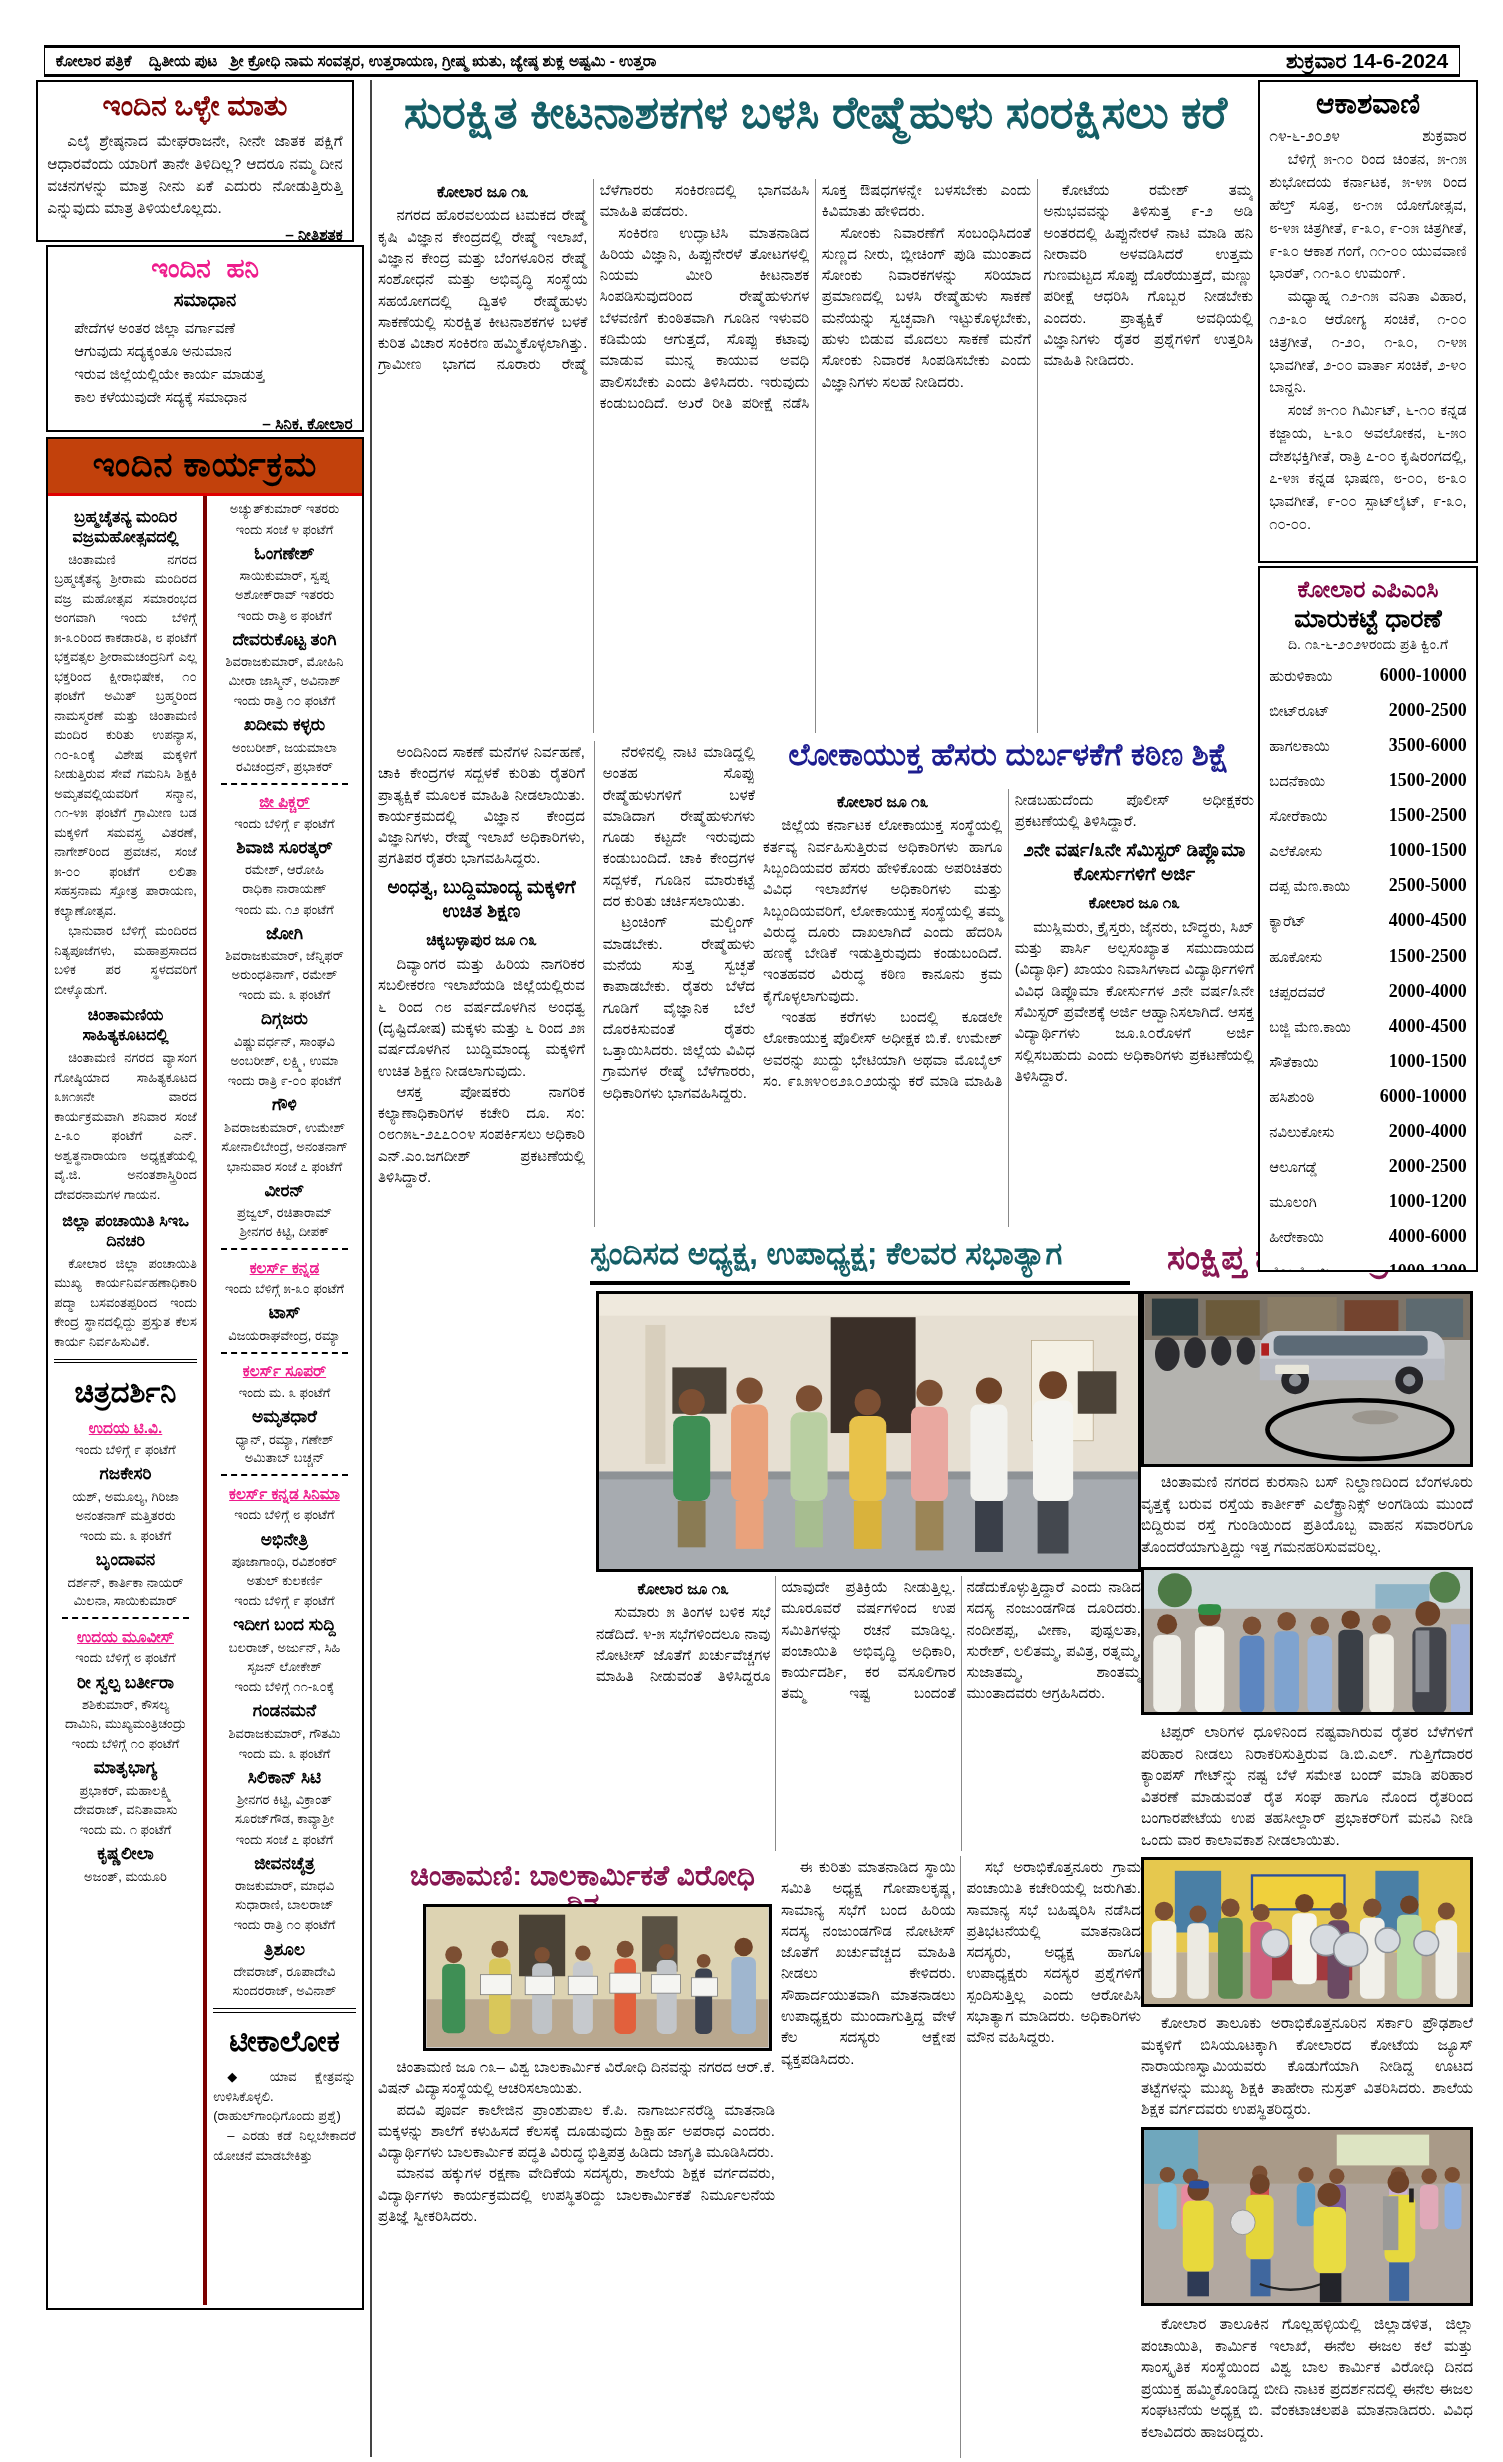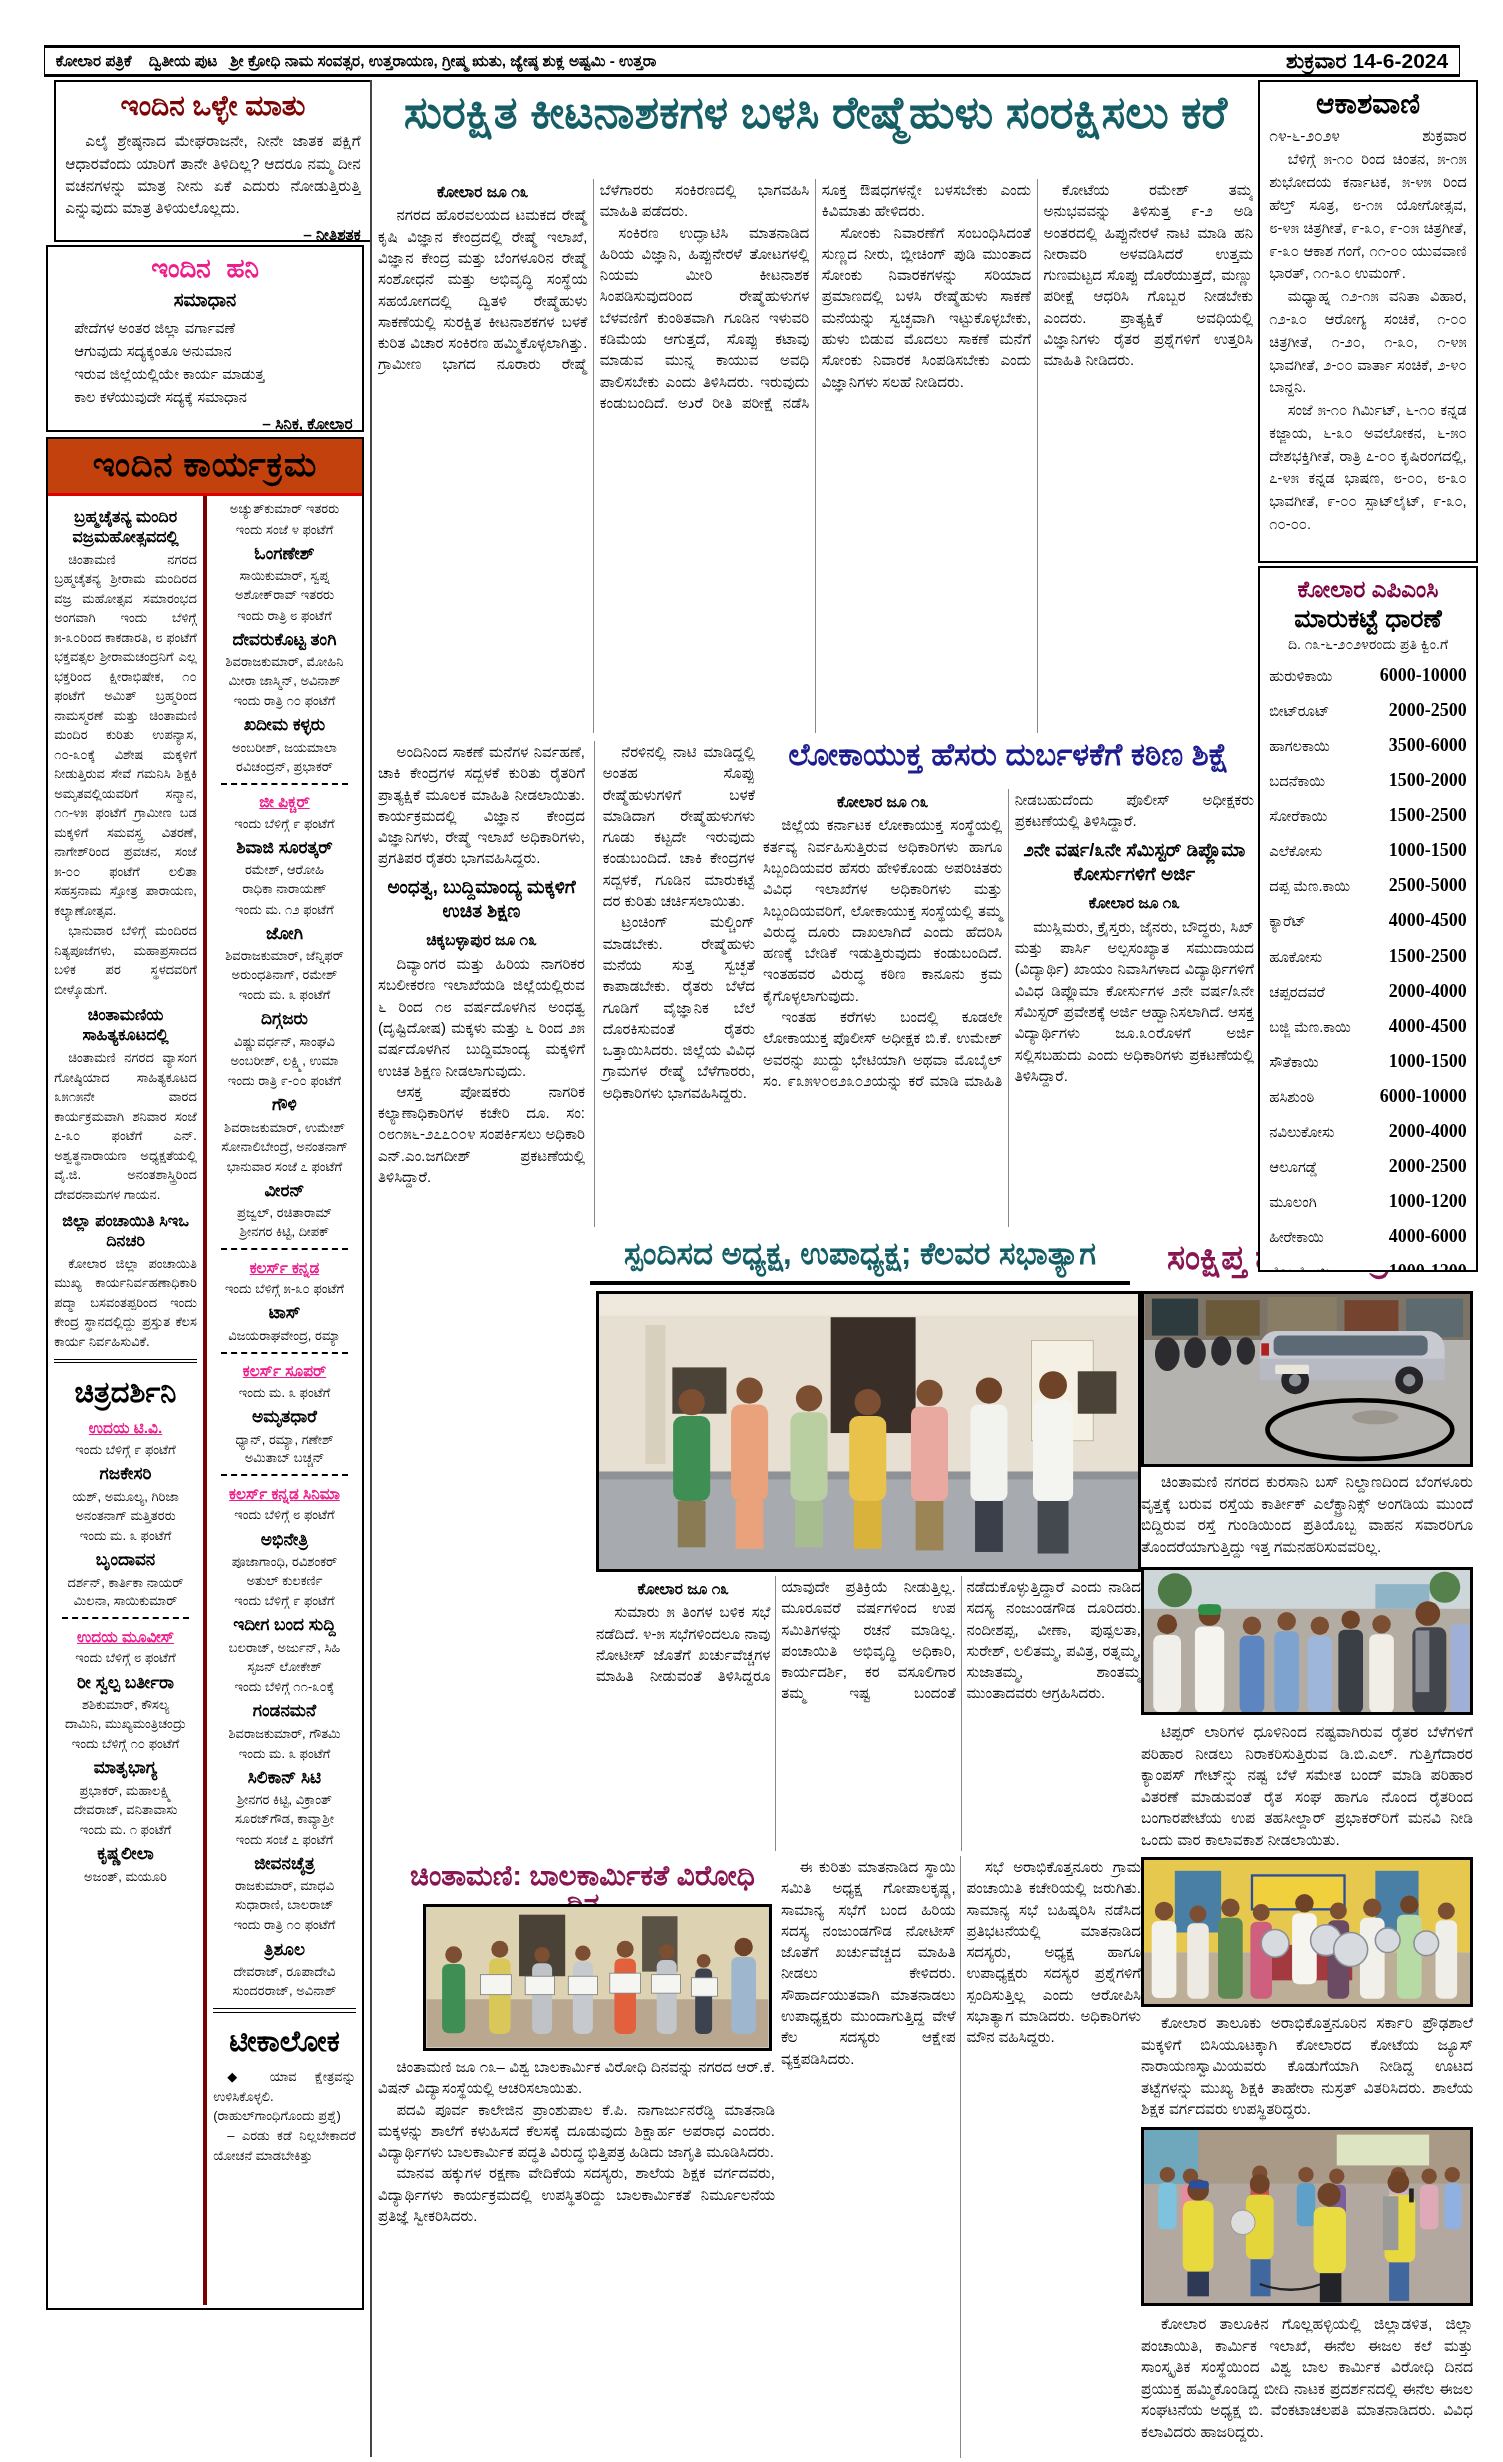--- a/index.html
+++ b/index.html
@@ -34,21 +34,21 @@
   .t-cast{text-align:center;font-size:13px;}
   .t-rule{border-top:2.3px dashed #000;margin:6.2px 7.7px;}
   .t-bigrule{border-top:1.5px solid #000;border-bottom:1.5px solid #000;height:2.3px;margin:7.7px 0;}
   .t-bighead{font-weight:bold;font-size:29px;text-align:center;margin:3.1px 0 4.6px 0;}
   .t-date{text-align:center;font-weight:bold;font-size:15.4px;margin:1.5px 0;}
   .t-p{font-size:15px;text-align:justify;text-indent:18.5px;line-height:1.42;margin:0;}
   .t-sub{font-weight:bold;font-size:18.5px;text-align:center;line-height:1.3;margin:6.2px 0;}
   
   .hl-main{color:#155e66;font-size:45px;font-weight:bold;text-align:center;line-height:1.0;}
   .hl-navy{color:#1d1d8f;font-size:31px;font-weight:bold;text-align:center;line-height:1.0;}
-  .hl-teal{color:#155e66;font-size:31px;font-weight:bold;text-align:center;line-height:1.1;border-bottom:4.6px solid #000;padding-bottom:9px;}
+  .hl-teal{color:#155e66;font-size:31px;font-weight:bold;text-align:left;line-height:1.1;border-bottom:4.6px solid #000;padding-bottom:9px;}
   .hl-maroon{color:#871652;font-size:34px;font-weight:bold;text-align:center;line-height:1.0;}
   .hl-maroon-sm{color:#871652;font-size:28px;font-weight:bold;text-align:center;line-height:1.0;}
   .colflow{column-gap:12.4px;column-rule:0.8px solid #888;overflow:hidden;}
   .c4{column-count:4;}
   .c3{column-count:3;}
   .c2{column-count:2;}
   .photo-frame{border:3.1px solid #000;overflow:hidden;background:#ccc;}
   .caption{font-size:15.4px;line-height:1.4;text-align:justify;overflow:hidden;}
   .caption .ind{text-indent:20px;}
   
@@ -70,21 +70,21 @@
 
 <div class="abs masthead" style="left:44px;top:45px;width:1416px;height:32px;">
   <div class="mleft">
     <span>ಕೋಲಾರ ಪತ್ರಿಕೆ</span>&nbsp;&nbsp;&nbsp;
     <span>ದ್ವಿತೀಯ ಪುಟ</span>&nbsp;&nbsp;
     <span>ಶ್ರೀ ಕ್ರೋಧಿ ನಾಮ ಸಂವತ್ಸರ, ಉತ್ತರಾಯಣ, ಗ್ರೀಷ್ಮ ಋತು, ಜ್ಯೇಷ್ಠ ಶುಕ್ಲ ಅಷ್ಟಮಿ - ಉತ್ತರಾ</span>
   </div>
   <div class="mright">ಶುಕ್ರವಾರ 14-6-2024</div>
 </div>
 
-<div class="abs lbox" style="left:54px;top:80px;width:318px;height:162px;">
+<div class="abs lbox" style="left:36px;top:80px;width:318px;height:162px;">
   <div class="gw-title">ಇಂದಿನ ಒಳ್ಳೇ ಮಾತು</div>
   <div class="gw-body just">ಎಲೈ ಶ್ರೇಷ್ಠನಾದ ಮೇಘರಾಜನೇ, ನೀನೇ ಜಾತಕ ಪಕ್ಷಿಗೆ ಆಧಾರವೆಂದು ಯಾರಿಗೆ ತಾನೇ ತಿಳಿದಿಲ್ಲ? ಆದರೂ ನಮ್ಮ ದೀನ ವಚನಗಳನ್ನು ಮಾತ್ರ ನೀನು ಏಕೆ ಎದುರು ನೋಡುತ್ತಿರುತ್ತಿ ಎನ್ನುವುದು ಮಾತ್ರ ತಿಳಿಯಲೊಲ್ಲದು.</div>
   <div class="gw-sign">– ನೀತಿಶತಕ</div>
 </div>
 
 <div class="abs lbox" style="left:46px;top:245px;width:318px;height:187px;">
   <div class="hani-title">ಇಂದಿನ ಹನಿ</div>
   <div class="hani-sub">ಸಮಾಧಾನ</div>
   <div>
 

